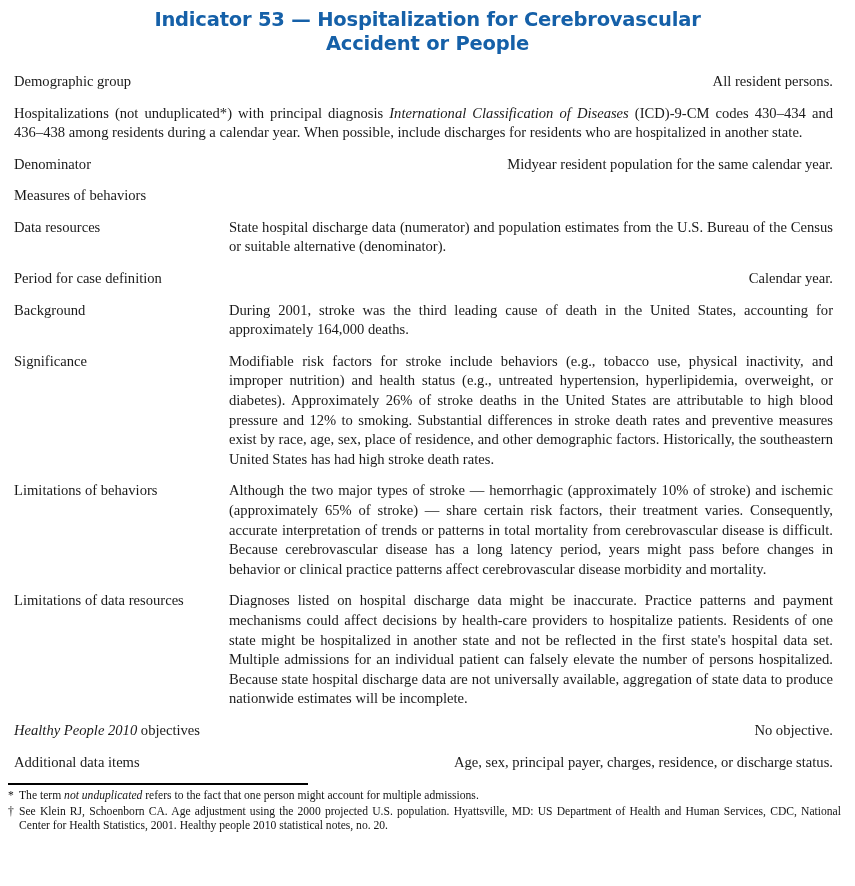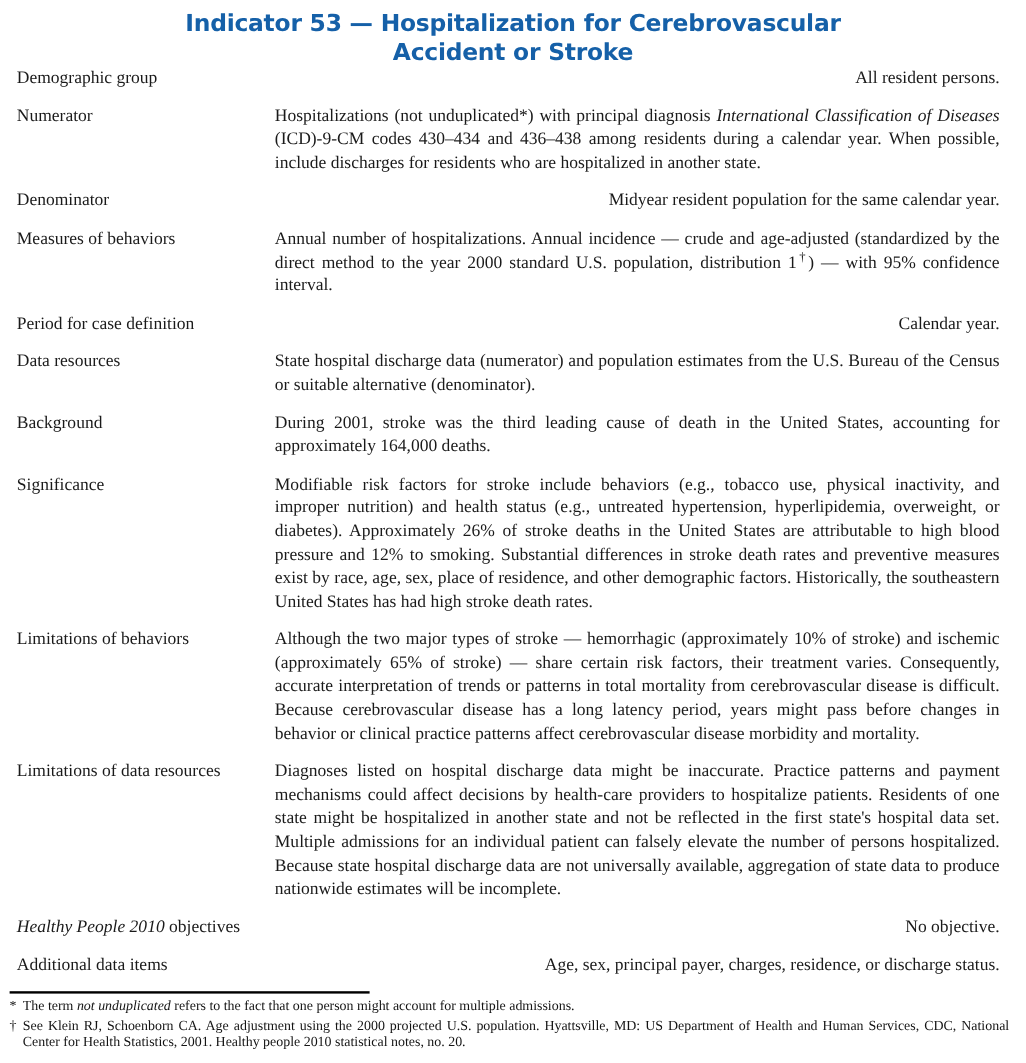--- a/index.html
+++ b/index.html
@@ -34,20 +34,21 @@
     letter-spacing: -0.2px;
     padding: 8px 70px 0 70px;
     margin: 0;
   }
   .doc-title .ttl-line {
     display: block;
   }
 
   
   .def-table {
+    margin-top: 16px;
     padding: 0 18px 0 14px;
     box-sizing: border-box;
     width: 855px;
   }
   .def-row {
     display: flex;
     align-items: flex-start;
     margin-bottom: 12px;
   }
   .def-row.tight {
@@ -121,53 +122,51 @@
     text-indent: 0;
   }
 </style>
 </head>
 <body>
 
 <div class="page">
 
   <h1 class="doc-title">
     <span class="ttl-line">Indicator 53 — Hospitalization for Cerebrovascular</span>
-    <span class="ttl-line">Accident or Stroke</span>
+    <span class="ttl-line">Accident or People</span>
   </h1>
 
   <div class="def-table">
 
     <div class="def-row">
       <div class="def-label">Demographic group</div>
       <div class="def-value nojust">All resident persons.</div>
     </div>
 
     <div class="def-row">
-      <div class="def-label">Numerator</div>
       <div class="def-value"><span>Hospitalizations (not unduplicated*) with principal diagnosis </span><i>International Classification of Diseases</i><span> (ICD)-9-CM codes 430–434 and 436–438 among residents during a calendar year. When possible, include discharges for residents who are hospitalized in another state.</span></div>
     </div>
 
     <div class="def-row">
       <div class="def-label">Denominator</div>
       <div class="def-value nojust">Midyear resident population for the same calendar year.</div>
     </div>
 
     <div class="def-row">
       <div class="def-label">Measures of behaviors</div>
-      <div class="def-value"><span>Annual number of hospitalizations. Annual incidence — crude and age-adjusted (standardized by the direct method to the year 2000 standard U.S. population, distribution 1</span><sup>†</sup><span>) — with 95% confidence interval.</span></div>
+    </div>
+
+    <div class="def-row">
+      <div class="def-label">Data resources</div>
+      <div class="def-value">State hospital discharge data (numerator) and population estimates from the U.S. Bureau of the Census or suitable alternative (denominator).</div>
     </div>
 
     <div class="def-row">
       <div class="def-label">Period for case definition</div>
       <div class="def-value nojust">Calendar year.</div>
-    </div>
-
-    <div class="def-row">
-      <div class="def-label">Data resources</div>
-      <div class="def-value">State hospital discharge data (numerator) and population estimates from the U.S. Bureau of the Census or suitable alternative (denominator).</div>
     </div>
 
     <div class="def-row">
       <div class="def-label">Background</div>
       <div class="def-value">During 2001, stroke was the third leading cause of death in the United States, accounting for approximately 164,000 deaths.</div>
     </div>
 
     <div class="def-row">
       <div class="def-label">Significance</div>
       <div class="def-value">Modifiable risk factors for stroke include behaviors (e.g., tobacco use, physical inactivity, and improper nutrition) and health status (e.g., untreated hypertension, hyperlipidemia, overweight, or diabetes). Approximately 26% of stroke deaths in the United States are attributable to high blood pressure and 12% to smoking. Substantial differences in stroke death rates and preventive measures exist by race, age, sex, place of residence, and other demographic factors. Historically, the southeastern United States has had high stroke death rates.</div>

